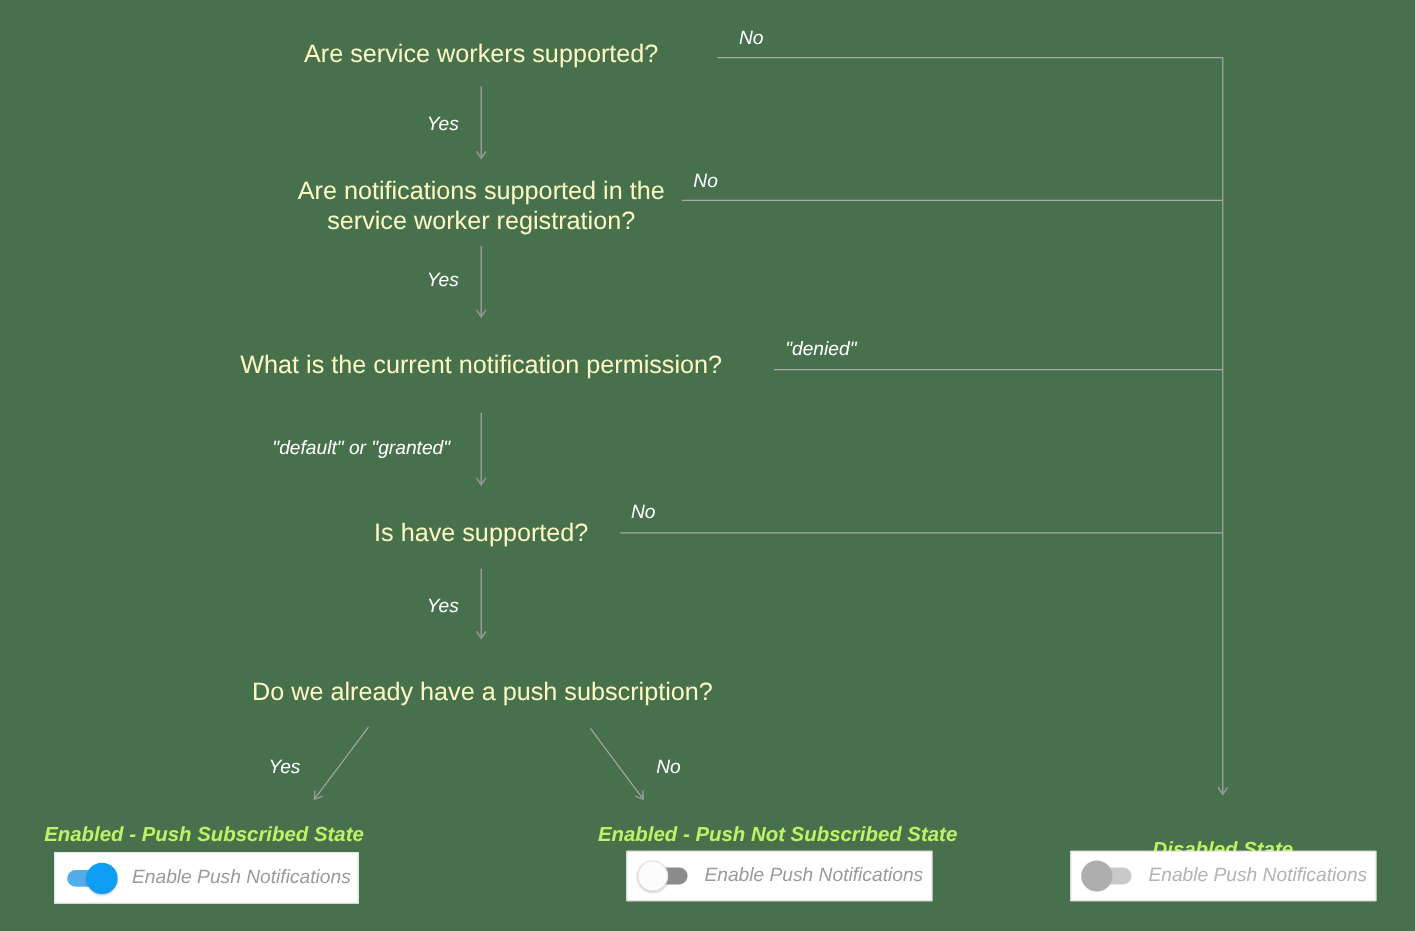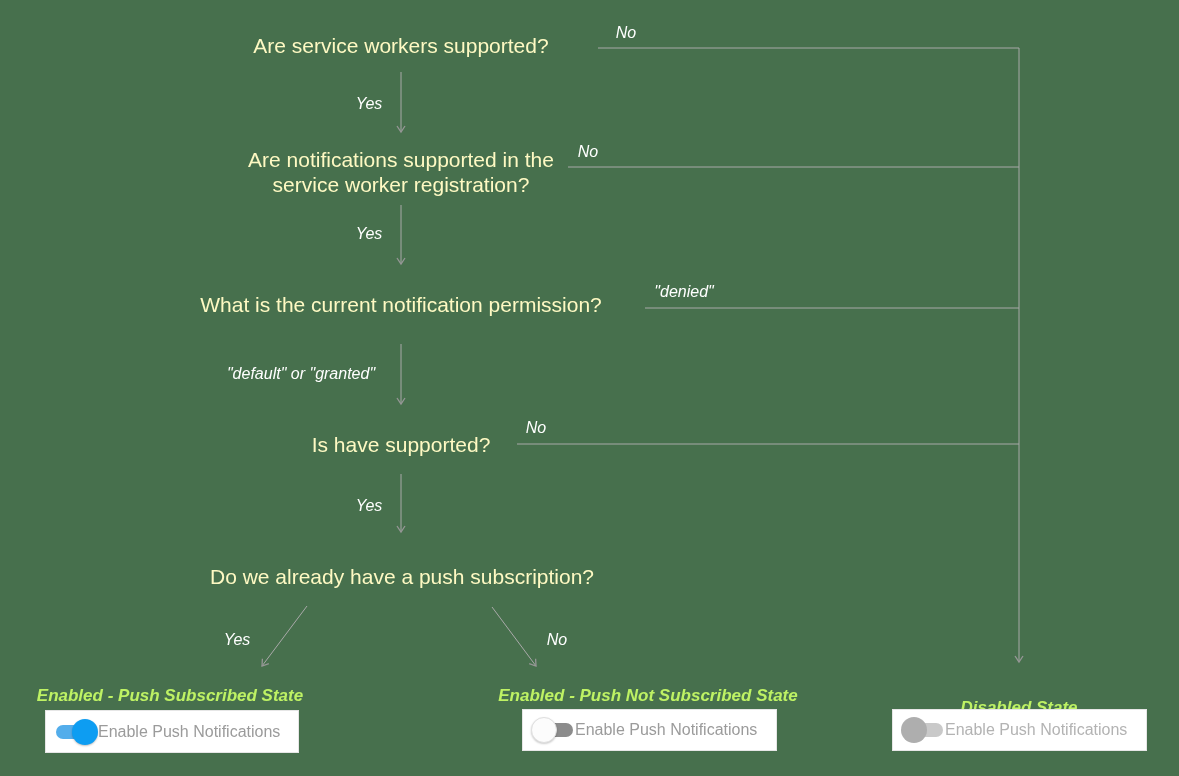--- a/index.html
+++ b/index.html
@@ -88,23 +88,25 @@
   .toggle.off .track { background: #8C8C8C; }
   .toggle.off .knob {
     left: 0;
     background: #FCFCFC;
     border: 1px solid #DFDFDF;
     box-shadow: 0 1px 2px rgba(0,0,0,.2);
   }
   .toggle.disabled .track { background: #C9C9C9; }
   .toggle.disabled .knob { left: 0; background: #AEAEAE; }
   .card-label {
+    margin-left: 12px;
     font-size: 16px;
     color: #9B9B9B;
     white-space: nowrap;
+    font-style: italic;
   }
   .card.disabled .card-label { color: #B3B3B3; }
 </style>
 </head>
 <body>
 
 <div class="stage">
 
   <svg class="lines" viewBox="0 0 1179 776" xmlns="http://www.w3.org/2000/svg">
     <defs>

